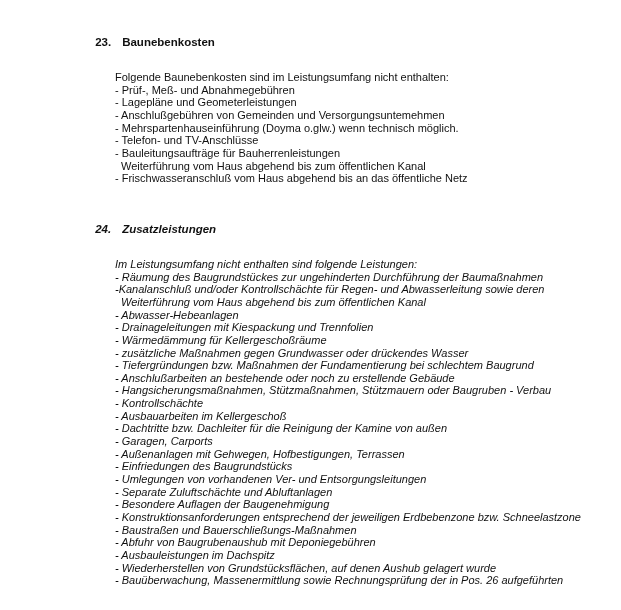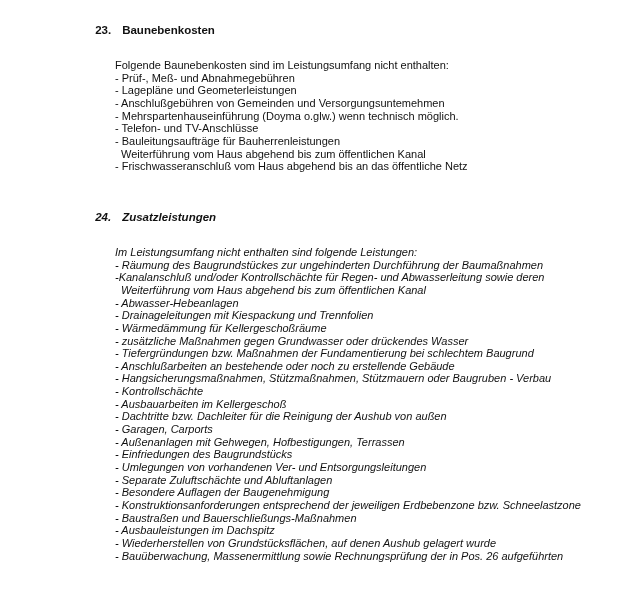--- a/index.html
+++ b/index.html
@@ -9,21 +9,21 @@
   }
   body {
     width: 621px;
     height: 610px;
     overflow: hidden;
     font-family: "Liberation Sans", sans-serif;
     color: #111111;
   }
   .doc {
     position: relative;
-    padding-top: 11px;
+    padding-top: 23px;
     width: 621px;
   }
   .sec + .sec {
     margin-top: 25px;
     font-style: italic;
   }
   .sec-header {
     font-size: 11.5px;
     font-weight: bold;
     line-height: 13px;
@@ -86,29 +86,30 @@
           <div class="line cont">Weiterführung vom Haus abgehend bis zum öffentlichen Kanal</div>
           <div class="line">- Abwasser-Hebeanlagen</div>
           <div class="line">- Drainageleitungen mit Kiespackung und Trennfolien</div>
           <div class="line">- Wärmedämmung für Kellergeschoßräume</div>
           <div class="line">- zusätzliche Maßnahmen gegen Grundwasser oder drückendes Wasser</div>
           <div class="line">- Tiefergründungen bzw. Maßnahmen der Fundamentierung bei schlechtem Baugrund</div>
           <div class="line">- Anschlußarbeiten an bestehende oder noch zu erstellende Gebäude</div>
           <div class="line">- Hangsicherungsmaßnahmen, Stützmaßnahmen, Stützmauern oder Baugruben - Verbau</div>
           <div class="line">- Kontrollschächte</div>
           <div class="line">- Ausbauarbeiten im Kellergeschoß</div>
-          <div class="line">- Dachtritte bzw. Dachleiter für die Reinigung der Aushub von außen</div>
+          <div class="line">- Dachtritte bzw. Dachleiter für die Reinigung der Kamine von außen</div>
           <div class="line">- Garagen, Carports</div>
           <div class="line">- Außenanlagen mit Gehwegen, Hofbestigungen, Terrassen</div>
           <div class="line">- Einfriedungen des Baugrundstücks</div>
           <div class="line">- Umlegungen von vorhandenen Ver- und Entsorgungsleitungen</div>
           <div class="line">- Separate Zuluftschächte und Abluftanlagen</div>
           <div class="line">- Besondere Auflagen der Baugenehmigung</div>
           <div class="line">- Konstruktionsanforderungen entsprechend der jeweiligen Erdbebenzone bzw. Schneelastzone</div>
           <div class="line">- Baustraßen und Bauerschließungs-Maßnahmen</div>
+          <div class="line">- Abfuhr von Baugrubenaushub mit Deponiegebühren</div>
           <div class="line">- Ausbauleistungen im Dachspitz</div>
           <div class="line">- Wiederherstellen von Grundstücksflächen, auf denen Aushub gelagert wurde</div>
           <div class="line">- Bauüberwachung, Massenermittlung sowie Rechnungsprüfung der in Pos. 26 aufgeführten</div>
         </div>
     </div>
   </section>
 
 </div>
 
 </body></html>

